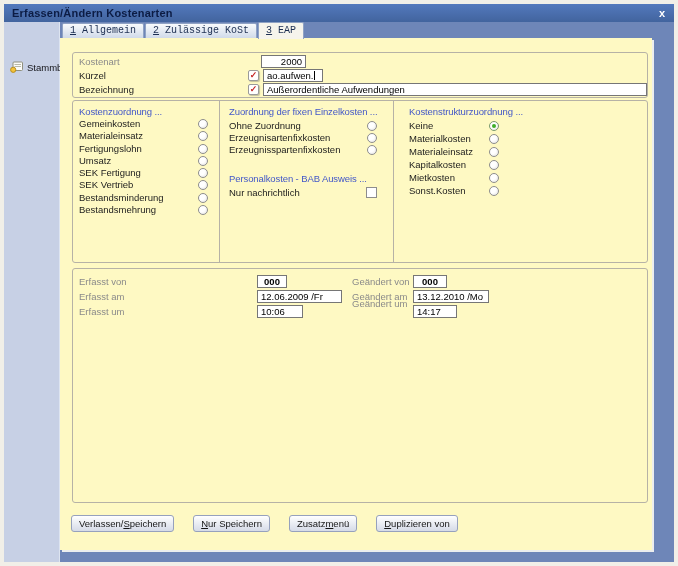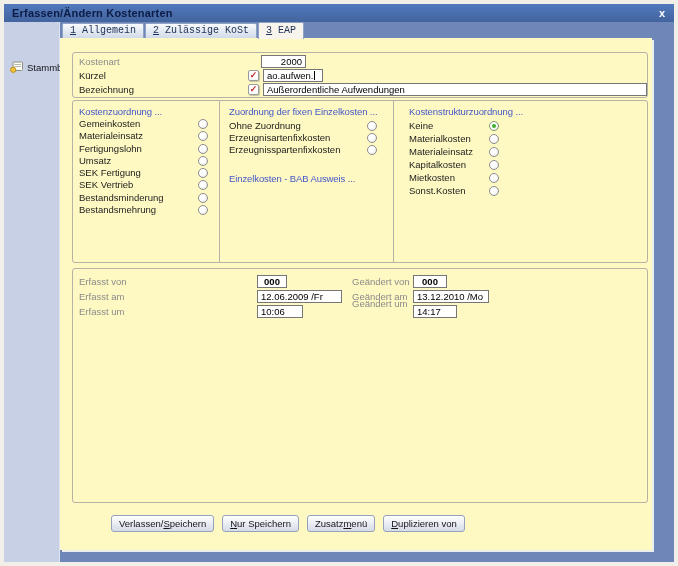--- a/index.html
+++ b/index.html
@@ -45,21 +45,21 @@
   .caret { display:inline-block; width:1px; height:9px; background:#000; margin-left:1px; }
   .opt { position:absolute; height:11px; display:flex; align-items:center;
     justify-content:space-between; }
   .opt span { font-size:9.5px; color:#1c1c1c; white-space:nowrap; }
   .rad { width:10px; height:10px; border:1px solid #8d8d8d; border-radius:50%; flex:none;
     background:radial-gradient(circle at 35% 35%, #ffffff 40%, #e0e0de); }
   .rad.checked { border-color:#7a9a6f; }
   .rad.checked::after { content:""; display:block; width:4px; height:4px; border-radius:50%;
     background:#3fae2a; margin:2px auto; }
   .cb { width:11px; height:11px; border:1px solid #8d8d8d; background:#fff; flex:none; }
-  .btnrow { position:absolute; left:11px; top:477px; display:flex; gap:8px;margin-left:40px; }
+  .btnrow { position:absolute; left:11px; top:477px; display:flex; gap:19px; }
   .btn { height:17px; padding:0 7px; display:flex; align-items:center; font-size:9.5px;
     color:#161616; background:linear-gradient(#ffffff,#e8ebf2 55%,#d6dbe7);
     border:1px solid #96a1bd; border-radius:3px; white-space:nowrap; }
 </style>
 </head>
 <body>
 
 <div class="window">
   <div class="titlebar">
     <span class="title">Erfassen/Ändern Kostenarten</span>
@@ -156,21 +156,25 @@
           </div>
         <div class="opt" style="left:156px;top:19px;width:148px">
             <span>Ohne Zuordnung</span>
             <span class="rad"></span>
           </div>
         <div class="opt" style="left:156px;top:43px;width:148px">
             <span>Erzeugnisspartenfixkosten</span>
             <span class="rad"></span>
           </div>
 
-        <span class="ghead" style="left:156px;top:72px">Einzelkosten - BAB Ausweis ...</span>
+        <span class="ghead" style="left:156px;top:72px">Personalkosten - BAB Ausweis ...</span>
+        <div class="opt" style="left:156px;top:86px;width:148px">
+            <span>Nur nachrichtlich</span>
+            <span class="cb"></span>
+          </div>
 
         <span class="ghead" style="left:336px;top:5px">Kostenstrukturzuordnung ...</span>
         <div class="opt" style="left:336px;top:19px;width:90px">
             <span>Keine</span>
             <span class="rad checked"></span>
           </div>
         <div class="opt" style="left:336px;top:32px;width:90px">
             <span>Materialkosten</span>
             <span class="rad"></span>
           </div>

